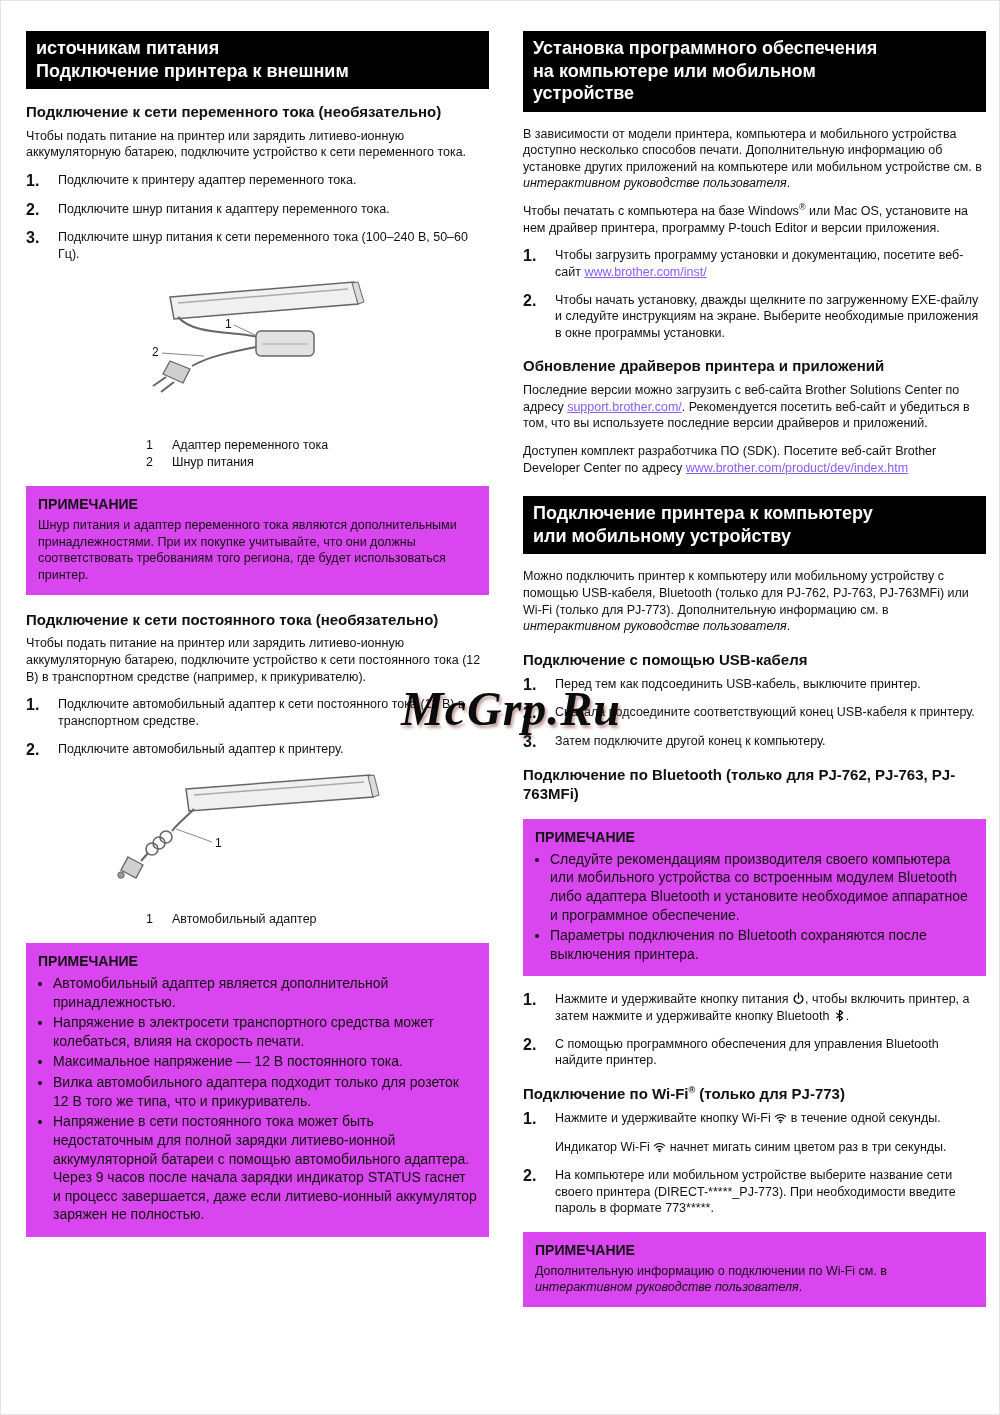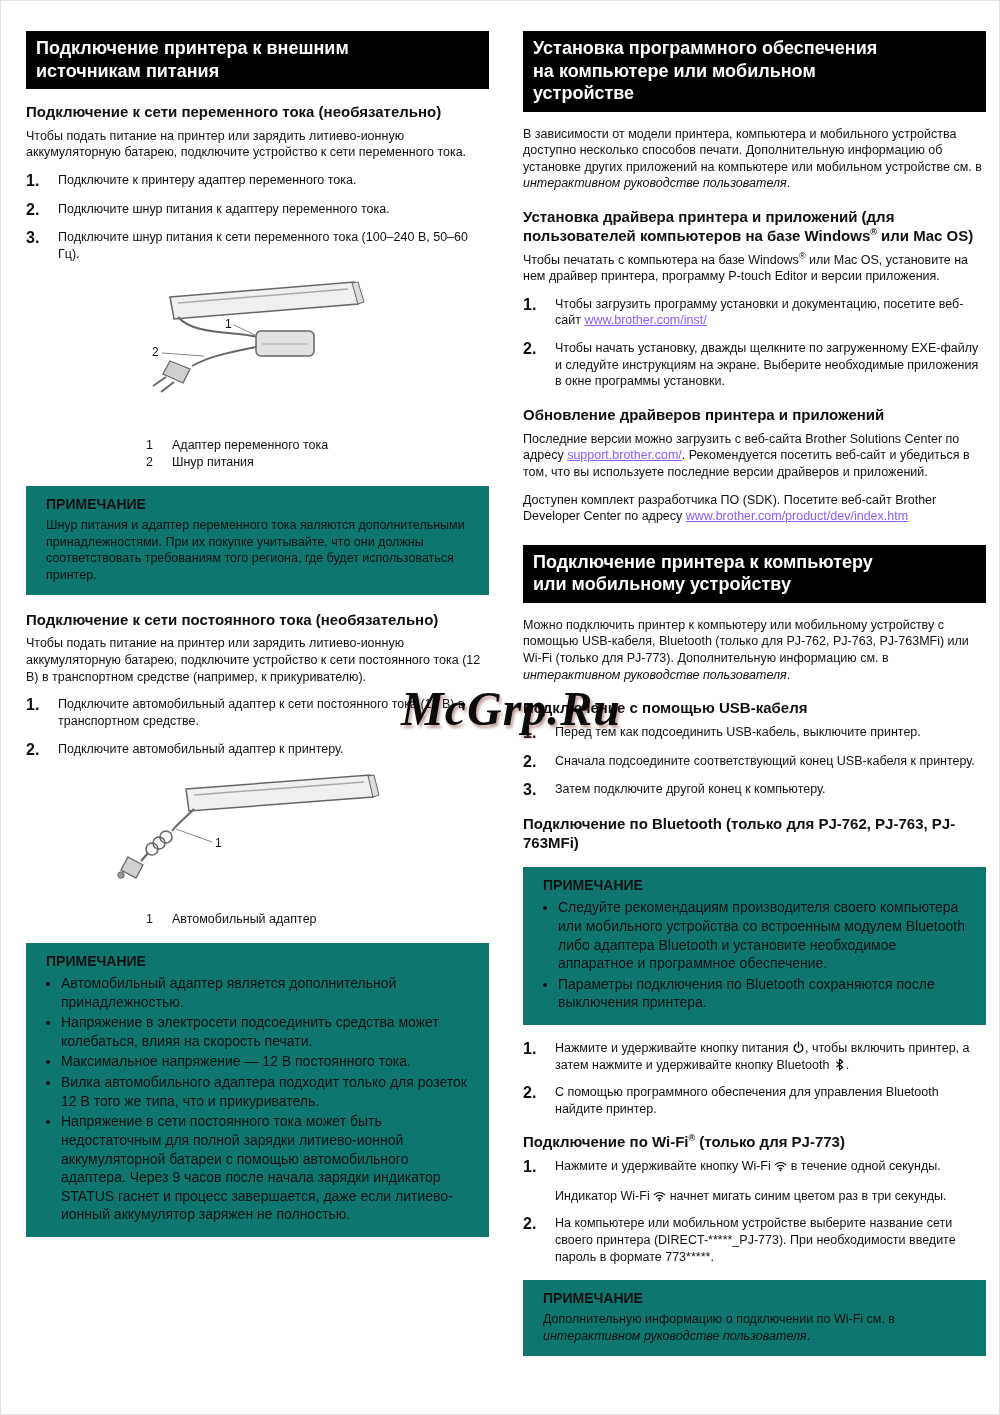--- a/index.html
+++ b/index.html
@@ -18,21 +18,21 @@
   p, .ptext { font-size:12.5px; line-height:1.33; margin:0 0 11px 0; }
   i { }
   sup { font-size:9px; vertical-align:super; line-height:0; }
   a.doclink { color:#8b5cf6; text-decoration:underline; cursor:pointer; }
 
   .step { display:flex; margin:2px 0 11px 0; }
   .step-num { flex:0 0 32px; font-size:16px; font-weight:bold; line-height:1.1; }
   .step-text { font-size:12.5px; line-height:1.33; }
   .step-sub { margin-top:13px; }
 
-  .note { background:#0f766e; padding:10px 12px 11px 20px; margin:15px 0 15px 0; }
+  .note { background:#d946ef; padding:10px 12px 11px 12px; margin:15px 0 15px 0; }
   .note-title { font-size:14px; font-weight:bold; margin:0 0 5px 0; }
   .note-text { font-size:12.5px; line-height:1.33; }
   .note ul { margin:0; padding-left:15px; }
   .note li { font-size:14px; line-height:1.33; margin-bottom:2px; }
 
   .figure { text-align:center; margin:6px 0 8px 0; }
   .legend { margin:0 0 6px 120px; }
   .legend-row { display:flex; font-size:12.5px; line-height:1.35; }
   .legend-num { flex:0 0 26px; }
 
@@ -47,22 +47,22 @@
 <body>
 
 <div class="page">
   <div class="watermark">McGrp.Ru</div>
 
   <div class="cols">
 
     <div class="col">
 
       <div class="hbar">
+        <div>источникам питания</div>
         <div>Подключение принтера к внешним</div>
-        <div>источникам питания</div>
       </div>
 
       <h3 class="first">Подключение к сети переменного тока (необязательно)</h3>
       <p>Чтобы подать питание на принтер или зарядить литиево-ионную аккумуляторную батарею, подключите устройство к сети переменного тока.</p>
 
       <div class="step">
         <span class="step-num">1.</span>
         <span class="step-text">Подключите к принтеру адаптер переменного тока.</span>
       </div>
       <div class="step">
@@ -142,40 +142,39 @@
         <div class="legend-row">
           <span class="legend-num">1</span>
           <span>Автомобильный адаптер</span>
         </div>
       </div>
 
       <div class="note">
         <div class="note-title">ПРИМЕЧАНИЕ</div>
         <ul>
           <li>Автомобильный адаптер является дополнительной принадлежностью.</li>
-          <li>Напряжение в электросети подсоединить средства может колебаться, влияя на скорость печати.</li>
+          <li>Напряжение в электросети транспортного средства может колебаться, влияя на скорость печати.</li>
           <li>Максимальное напряжение — 12 В постоянного тока.</li>
           <li>Вилка автомобильного адаптера подходит только для розеток 12 В того же типа, что и прикуриватель.</li>
           <li>Напряжение в сети постоянного тока может быть недостаточным для полной зарядки литиево-ионной аккумуляторной батареи с помощью автомобильного адаптера. Через 9 часов после начала зарядки индикатор STATUS гаснет и процесс завершается, даже если литиево-ионный аккумулятор заряжен не полностью.</li>
         </ul>
       </div>
 
     </div>
 
     <div class="col">
 
       <div class="hbar">
         <div>Установка программного обеспечения</div>
         <div>на компьютере или мобильном</div>
         <div>устройстве</div>
       </div>
 
       <p><span>В зависимости от модели принтера, компьютера и мобильного устройства доступно несколько способов печати. Дополнительную информацию об установке других приложений на компьютере или мобильном устройстве см. в </span><i>интерактивном руководстве пользователя</i><span>.</span></p>
 
-      <h3><span>Установка драйвера принтера и приложений (для пользователей компьютеров на базе Windows</span><sup>®</sup><span> или Mac OS)</span></h3>
 
       <p><span>Чтобы печатать с компьютера на базе Windows</span><sup>®</sup><span> или Mac OS, установите на нем драйвер принтера, программу P-touch Editor и версии приложения.</span></p>
 
       <div class="step">
         <span class="step-num">1.</span>
         <span class="step-text"><span>Чтобы загрузить программу установки и документацию, посетите веб-сайт </span><a class="doclink">www.brother.com/inst/</a></span>
       </div>
       <div class="step">
         <span class="step-num">2.</span>
         <span class="step-text">Чтобы начать установку, дважды щелкните по загруженному EXE-файлу и следуйте инструкциям на экране. Выберите необходимые приложения в окне программы установки.</span>

